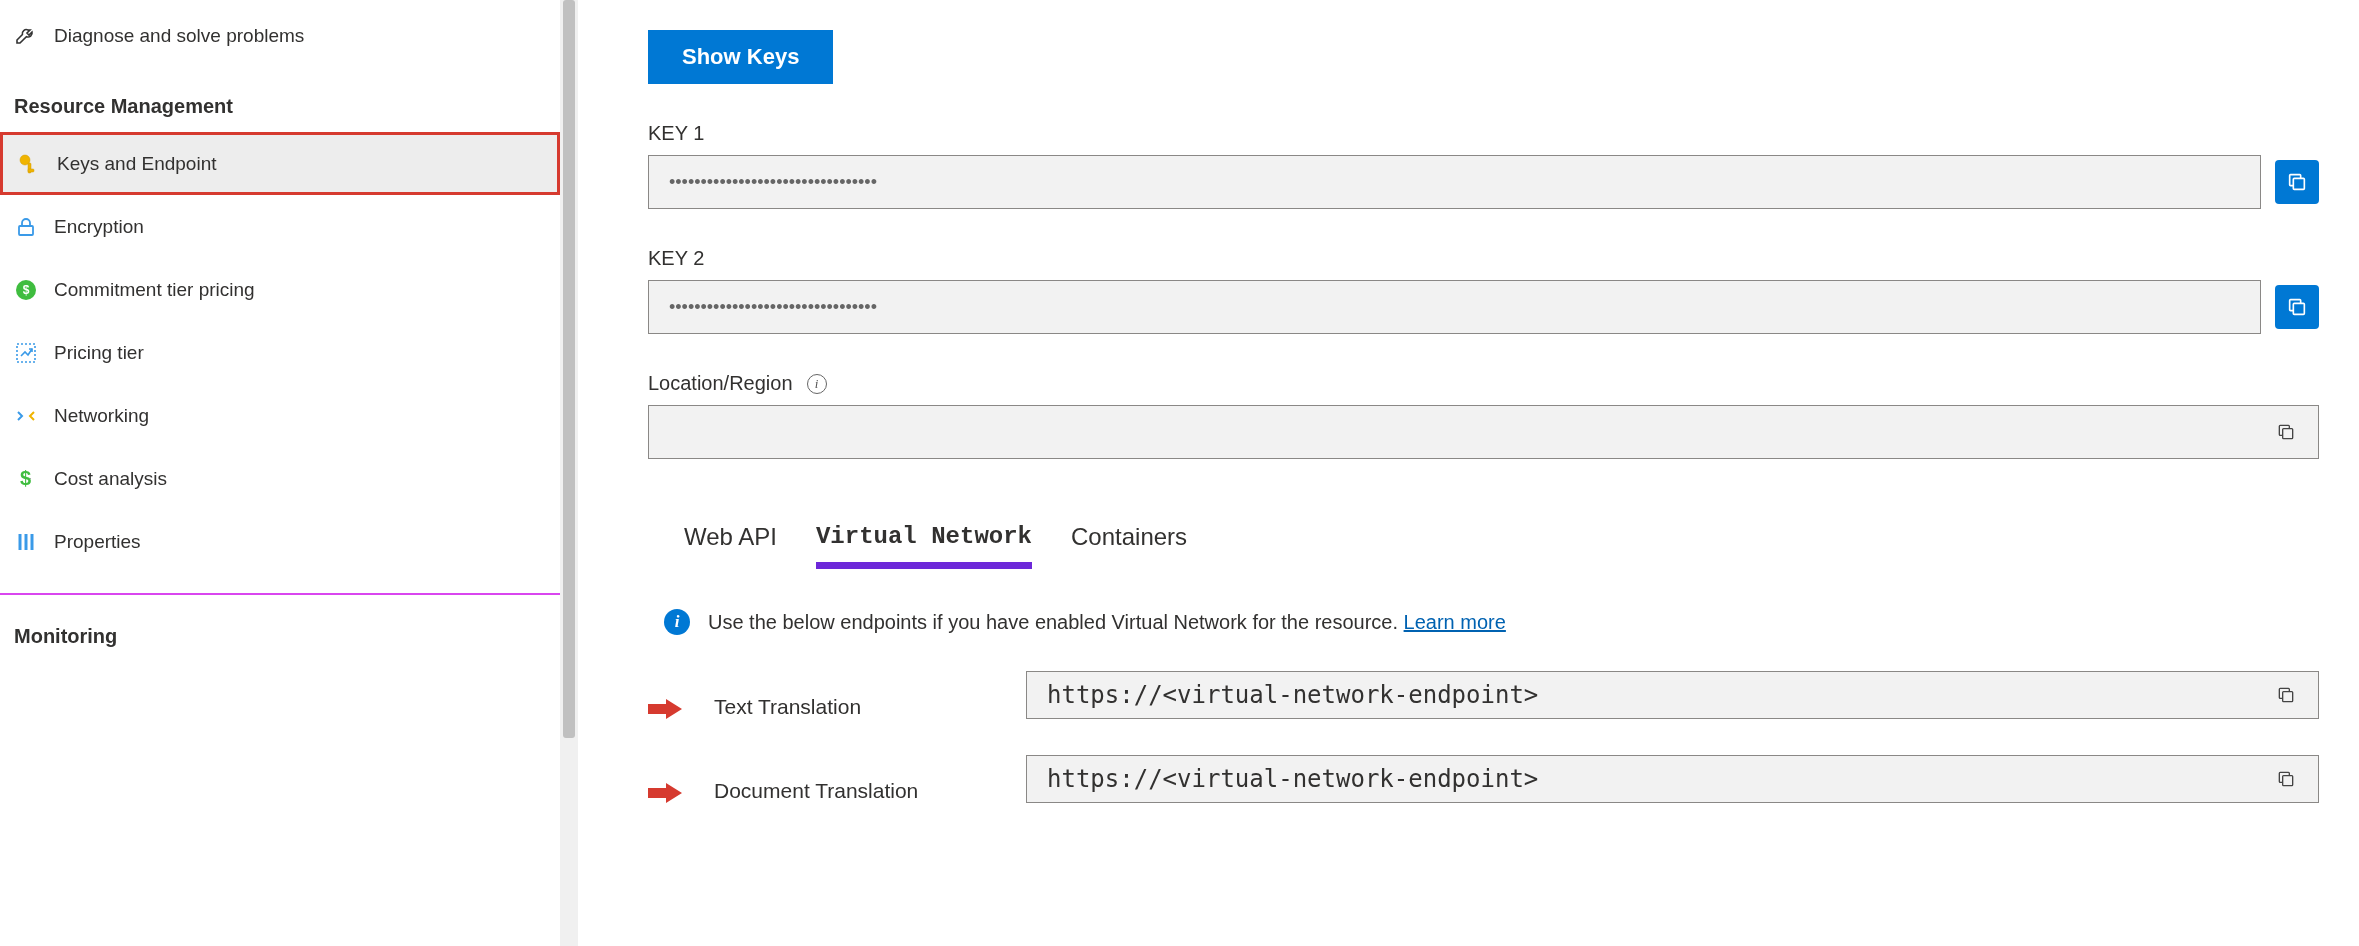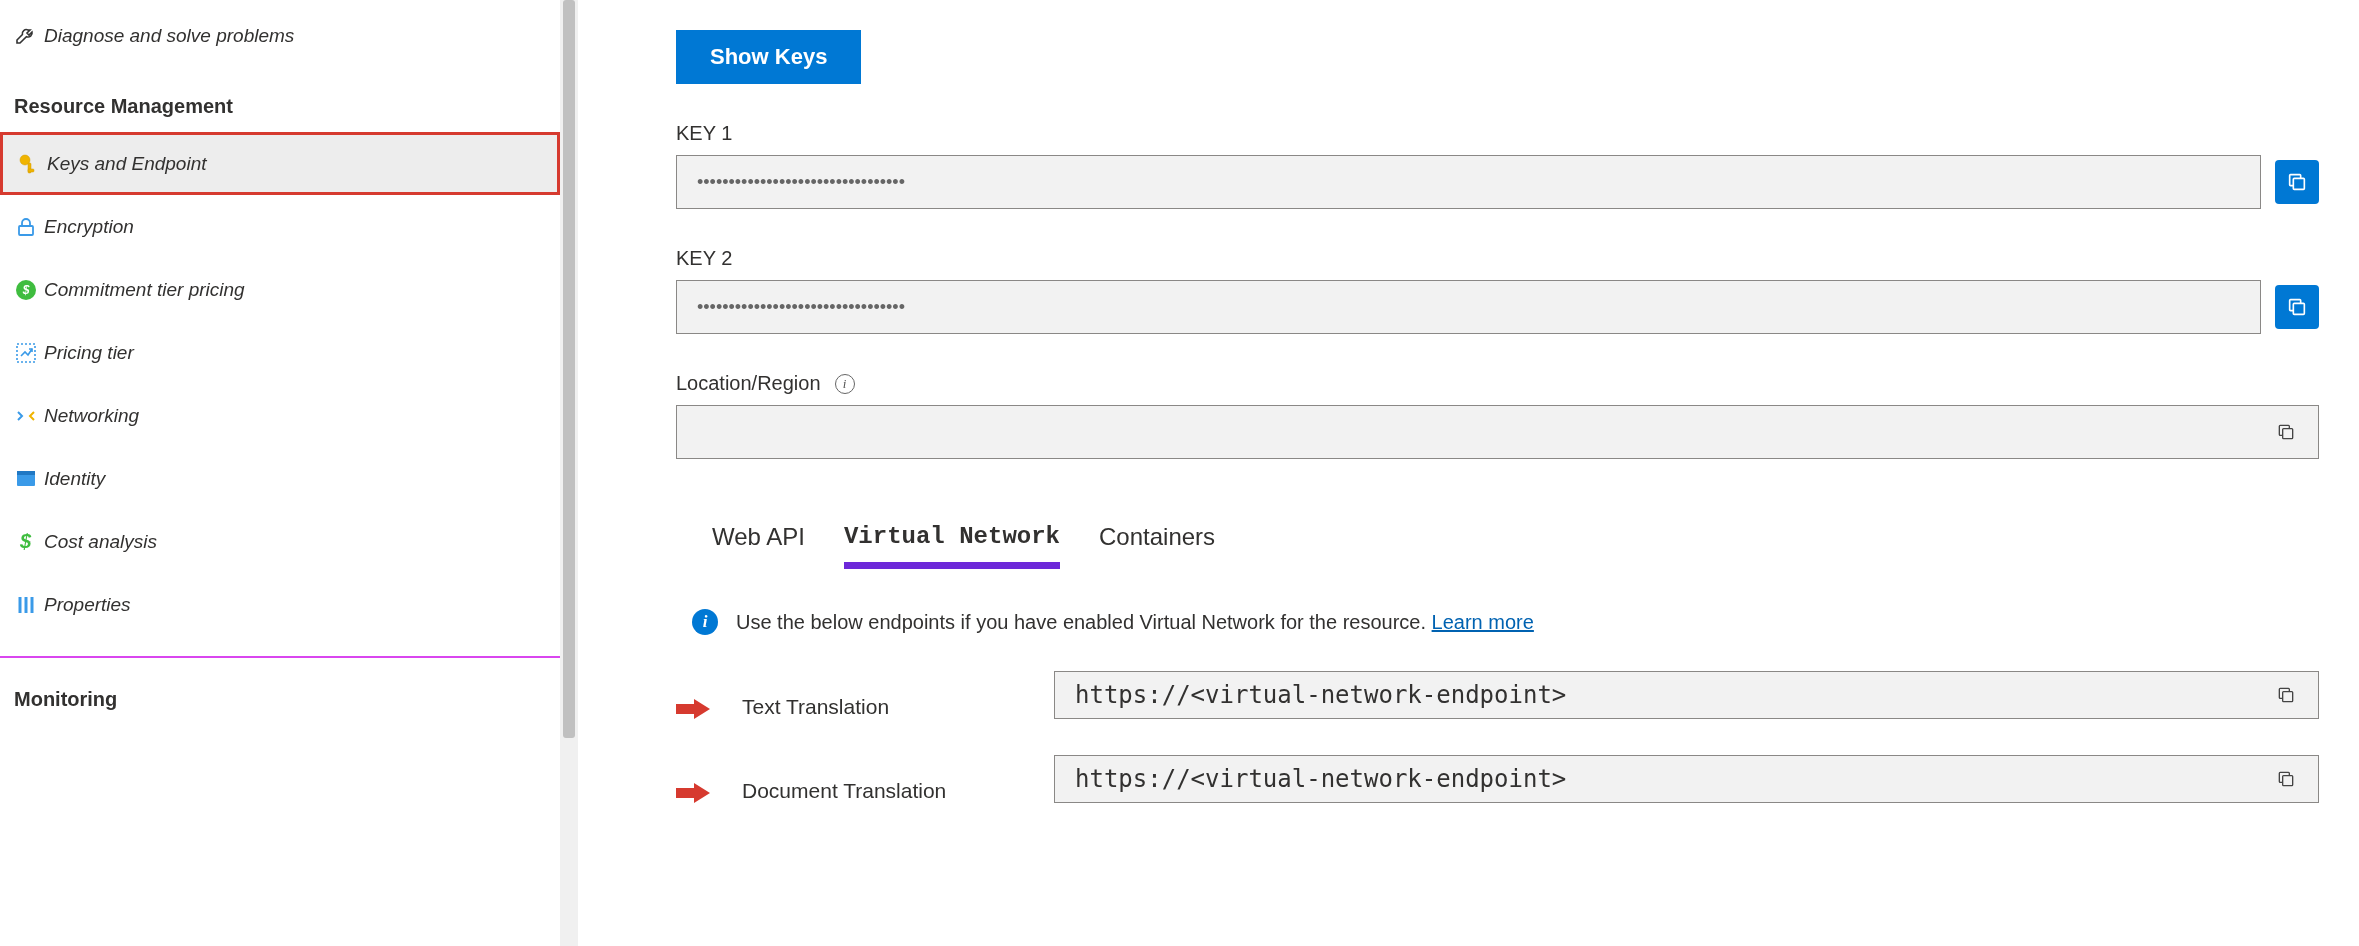--- a/index.html
+++ b/index.html
@@ -19,22 +19,21 @@
     flex-shrink: 0;
     padding-top: 4px;
     overflow-y: auto;
   }
   .side-item {
     display: flex;
     align-items: center;
     height: 63px;
     padding-left: 12px;
     cursor: pointer;
-    gap: 4px;
-    font-style: italic;
+    gap: 14px;
   }
   .side-item.selected {
     background: #ededed;
     border: 3px solid #d63a2f;
   }
   .side-section {
     font-weight: 600;
     font-size: 20px;
     padding: 28px 0 14px 14px;
   }
@@ -53,21 +52,20 @@
   }
   .scroll-thumb {
     position:absolute; left:3px; right:3px; top:0; height:78%;
     background:#c0c0c0; border-radius:3px;
   }
   
   .main {
     flex: 1;
     padding: 30px 40px 0 70px;
     overflow: hidden;
-    margin-left: 28px;
   }
   .btn-primary {
     background: #0078d4;
     color: #fff;
     border: none;
     font-size: 22px;
     font-weight: 600;
     padding: 14px 34px;
     cursor: pointer;
   }
@@ -201,29 +199,20 @@
   <div class="side-item">
     <span class="icon">
       <svg viewBox="0 0 24 24" fill="none" stroke-width="2">
           <path d="M4 8l4 4-4 4" stroke="#3a9ae8"></path>
           <path d="M20 8l-4 4 4 4" stroke="#f0b400"></path>
         </svg>
     </span>
     <span>Networking</span>
   </div>
 
-  <div class="side-item">
-    <span class="icon">
-      <svg viewBox="0 0 24 24" fill="#3a9ae8">
-          <rect x="3" y="7" width="18" height="12" rx="1"></rect>
-          <rect x="3" y="4" width="18" height="4" fill="#2078c4"></rect>
-        </svg>
-    </span>
-    <span>Identity</span>
-  </div>
 
   <div class="side-item">
     <span class="icon">
       <svg viewBox="0 0 24 24" fill="none">
           <text x="6" y="18" font-size="20" fill="#3fbd3f" font-weight="bold">$</text>
           <text x="15" y="12" font-size="9" fill="#888">.</text>
         </svg>
     </span>
     <span>Cost analysis</span>
   </div>

